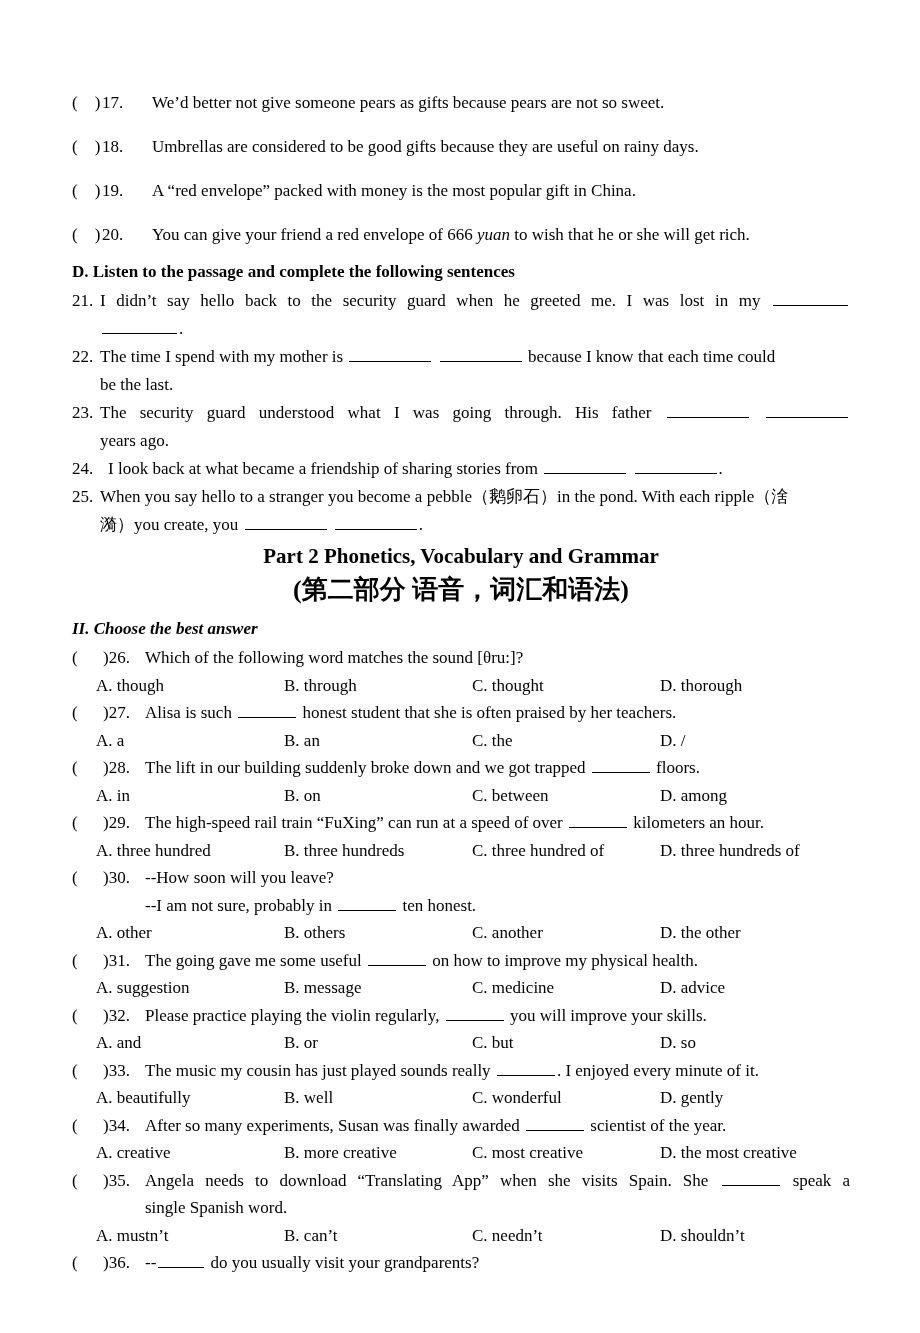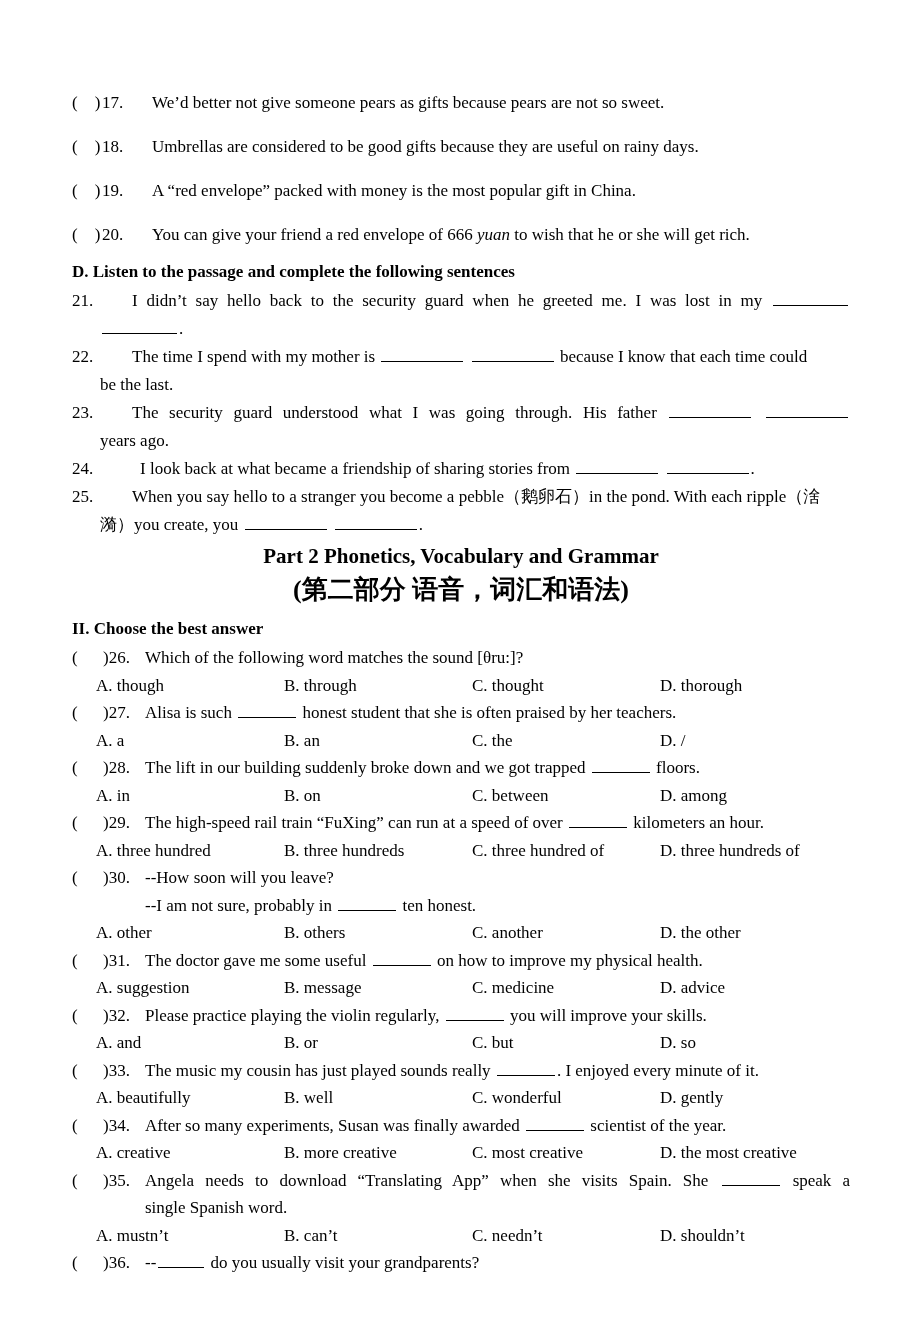--- a/index.html
+++ b/index.html
@@ -51,21 +51,20 @@
     margin-top: 10px;
     margin-bottom: 2px;
     font-size: 17px;
   }
 
   
   .fill-item {
     display: flex;
     align-items: center;
     line-height: 28px;
-    gap: 32px;
   }
   .fill-num {
     flex: 0 0 28px;
     width: 28px;
   }
   .fill-num.wide { flex: 0 0 36px; width: 36px; }
   .fill-body { flex: 1 1 auto; }
   .stretch {
     text-align: justify;
     text-align-last: justify;
@@ -197,21 +196,21 @@
         <span class="fill-num">25.</span>
         <span class="fill-body">When you say hello to a stranger you become a pebble（鹅卵石）in the pond. With each ripple（涻</span>
       </div>
       <div class="cont"><span>漪）you create, you</span> <span class="blank b-lg"></span> <span class="blank b-lg"></span><span>.</span></div>
 
     </div>
 
     <div class="part-title">Part 2 Phonetics, Vocabulary and Grammar</div>
     <div class="part-subtitle">(第二部分 语音，词汇和语法)</div>
 
-    <div class="sec-head" style="margin-top:8px;">II. Choose the best answer</div>
+    <div class="sec-head" style="margin-top:8px;font-style:italic;">II. Choose the best answer</div>
 
     <div>
 
       <div class="q-row">
         <span class="q-paren">(&nbsp;&nbsp;&nbsp;&nbsp;</span>
         <span class="q-num">)26.</span>
         <span class="q-stem">Which of the following word matches the sound [θru:]?</span>
       </div>
       <div class="opt-row">
         <span class="opt">A. though</span>
@@ -265,21 +264,21 @@
       <div class="opt-row">
         <span class="opt">A. other</span>
         <span class="opt">B. others</span>
         <span class="opt">C. another</span>
         <span class="opt">D. the other</span>
       </div>
 
       <div class="q-row">
         <span class="q-paren">(&nbsp;&nbsp;&nbsp;&nbsp;</span>
         <span class="q-num">)31.</span>
-        <span class="q-stem"><span>The doctor gave me some useful</span> <span class="blank b-sm"></span> <span>on how to improve my physical health.</span></span>
+        <span class="q-stem"><span>The going gave me some useful</span> <span class="blank b-sm"></span> <span>on how to improve my physical health.</span></span>
       </div>
       <div class="opt-row">
         <span class="opt">A. suggestion</span>
         <span class="opt">B. message</span>
         <span class="opt">C. medicine</span>
         <span class="opt">D. advice</span>
       </div>
 
       <div class="q-row">
         <span class="q-paren">(&nbsp;&nbsp;&nbsp;&nbsp;</span>

